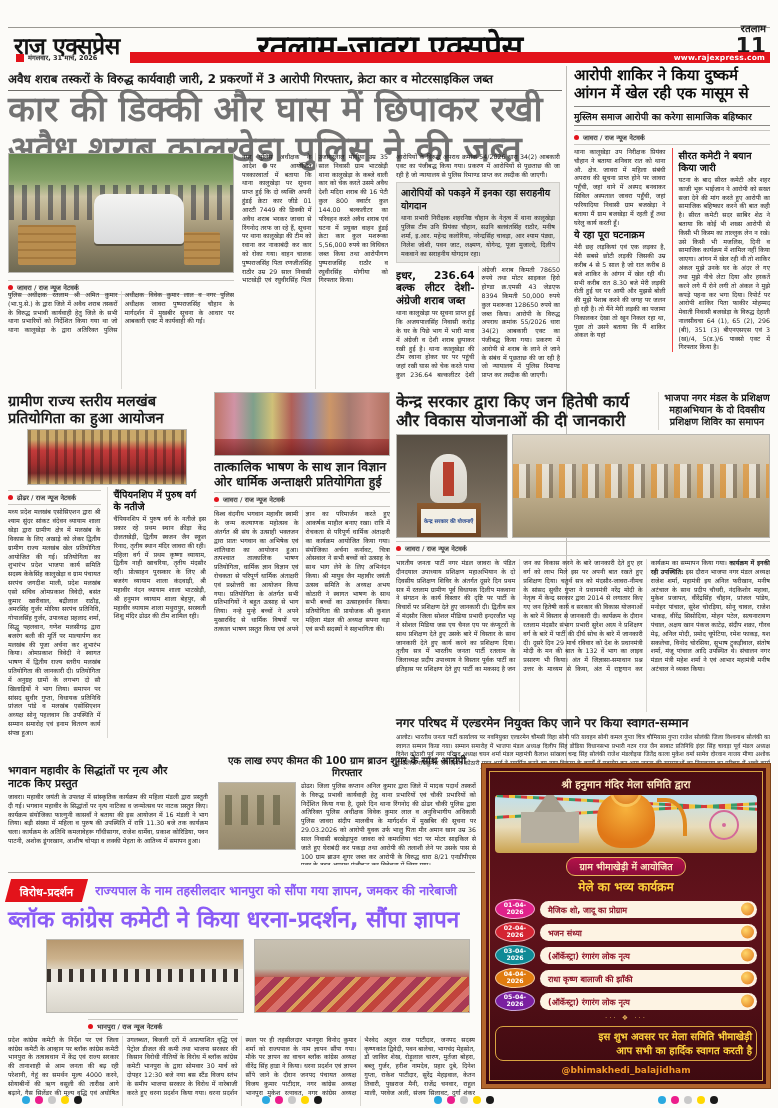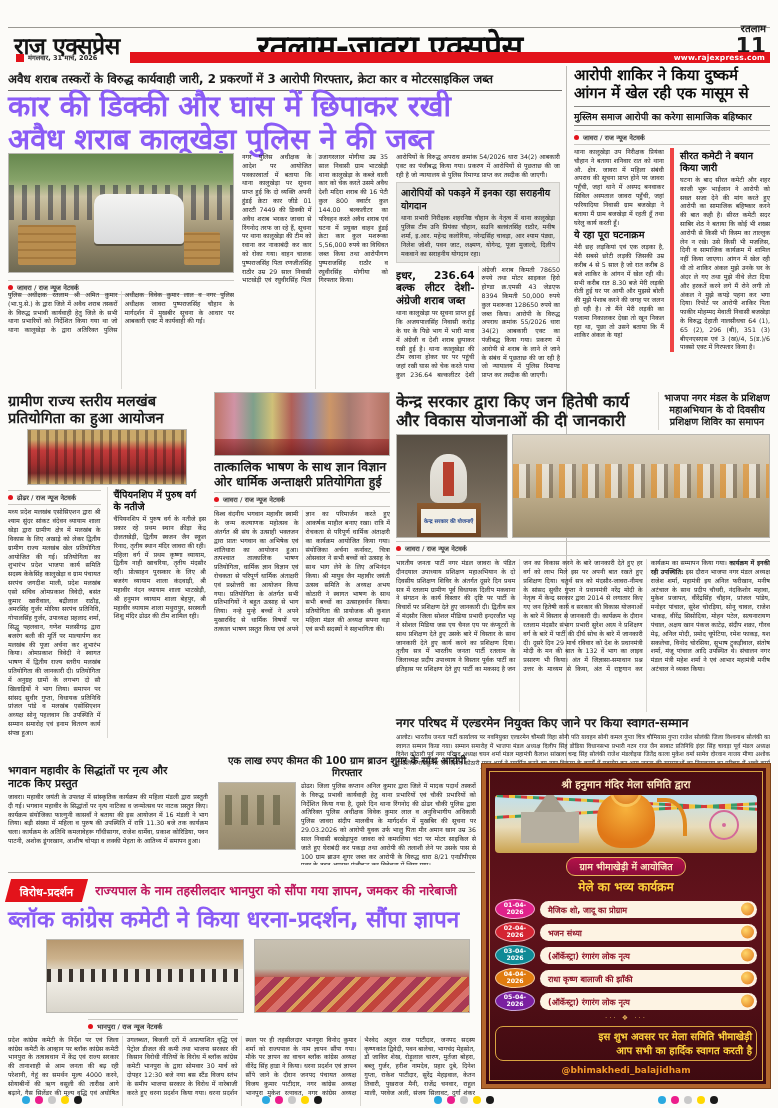--- a/index.html
+++ b/index.html
@@ -22,42 +22,42 @@
   .date-row .dt{font-size:6.6px;font-weight:bold;color:#2a2a2a;}
   .red-bar{left:130px;right:8px;top:52px;height:11px;background:#e3131b;display:flex;align-items:center;justify-content:flex-end;padding-right:5px;box-sizing:border-box;}
   .red-bar a{color:#fff;font-size:7.5px;font-weight:bold;text-decoration:none;letter-spacing:.2px;}
   .mast-title{left:168px;top:24px;width:444px;text-align:center;font-size:32px;font-weight:800;letter-spacing:-.5px;color:#0e0e0e;white-space:nowrap;}
   .edition{right:12px;top:24px;text-align:right;line-height:1;}
   .edition .ed{font-size:10px;font-weight:800;}
   .edition .pg{font-size:22px;font-weight:800;margin-top:1px;}
   
   .strip-head{left:8px;top:70px;width:554px;font-size:11.8px;font-weight:800;color:#181818;
               border-bottom:1px solid #6e6c68;padding-bottom:4px;white-space:nowrap;overflow:hidden;}
-  .lead-hl{left:8px;top:90px;width:556px;font-size:29px;line-height:1.13;font-weight:800;color:#8b5cf6;}
+  .lead-hl{left:8px;top:90px;width:556px;font-size:35px;line-height:1.13;font-weight:800;color:#737373;}
   .ph{position:relative;overflow:hidden;border:1px solid #b8b6b0;box-sizing:border-box;}
   .ph-lead{background:linear-gradient(180deg,#67884f 0%,#86a369 22%,#cbc3a3 36%,#b6a988 52%,#91866a 74%,#6e6952 100%);}
   .ph-lead .car{position:absolute;left:38%;top:34%;width:40%;height:42%;background:linear-gradient(180deg,#f4f4f2,#d9dadb);border-radius:10px 14px 4px 4px;box-shadow:0 2px 0 rgba(0,0,0,.35);}
   .ph-lead .boxes{position:absolute;left:4%;bottom:6%;width:26%;height:34%;background:repeating-linear-gradient(0deg,#b98d4e 0 6px,#a5793e 6px 8px);border-radius:2px;}
   .ph-lead .boxes2{position:absolute;right:6%;bottom:6%;width:16%;height:28%;background:repeating-linear-gradient(0deg,#b98d4e 0 6px,#a5793e 6px 8px);border-radius:2px;}
   .ph-lead .people{position:absolute;left:0;top:26%;width:100%;height:30%;background:repeating-linear-gradient(90deg,rgba(48,52,66,.55) 0 5px,transparent 5px 13px);}
   .lead-caption{left:8px;top:277px;width:226px;}
   .lead-left-text{left:8px;top:291px;width:226px;height:98px;overflow:hidden;}
   .lead-mid-text{left:242px;top:153px;width:146px;height:236px;overflow:hidden;}
   .lead-right{left:396px;top:153px;width:164px;height:238px;overflow:hidden;}
   .hbox{background:#e9e8e4;border:1px solid #cfcdc8;padding:3px 4px;margin:3px 0;}
   .hbox .t{font-size:9.3px;font-weight:800;color:#141414;margin-bottom:2px;}
   .substory-hl{font-size:10.5px;font-weight:800;line-height:1.2;margin:3px 0;color:#101010;}
   .vrule-main{left:566px;top:66px;height:696px;}
   
   .assault{left:574px;top:66px;width:196px;}
   .a-hl{font-size:15px;line-height:1.2;font-weight:800;color:#0c0c0c;}
   .a-sub{font-size:9.3px;font-weight:800;border-top:1px solid #8a8884;border-bottom:1px solid #8a8884;padding:2.5px 0;margin:4px 0;color:#1a1a1a;}
   .a-cols{display:flex;gap:6px;}
   .a-col{flex:1;min-width:0;}
-  .a-col+.a-col{border-left:4px solid #ef4444;padding-left:6px;}
+  .a-col+.a-col{border-left:1px solid #ef4444;padding-left:6px;}
   .sec-hl{font-size:9.6px;font-weight:800;line-height:1.25;margin:2px 0;color:#101010;}
   
   .malkhamb{left:8px;top:392px;width:198px;height:368px;overflow:hidden;}
   .m-hl{font-size:14.6px;line-height:1.18;font-weight:800;}
   .ph-malkhamb{width:160px;height:56px;margin:3px auto 0;background:linear-gradient(180deg,#caa96a 0%,#caa96a 18%,#c23a3a 38%,#a52f2f 62%,#7e2a2a 80%,#caa96a 100%);}
   .ph-malkhamb:after{content:"";position:absolute;inset:0;background:repeating-linear-gradient(90deg,rgba(30,20,20,.35) 0 3px,transparent 3px 9px);}
   .m-row{display:flex;gap:6px;margin-top:2px;}
   .m-col{flex:1;min-width:0;}
   .m-col+.m-col{border-left:1px solid #d9d7d2;padding-left:6px;}
   .speech{left:214px;top:392px;width:176px;height:368px;overflow:hidden;}
@@ -87,21 +87,21 @@
   .bs-hl{font-size:10px;font-weight:800;text-align:center;line-height:1.2;margin-bottom:3px;}
   .bs-row{display:flex;gap:5px;}
   .ph-police{width:78px;height:68px;flex:0 0 auto;background:linear-gradient(180deg,#b9ad92 0%,#ab9e80 45%,#93866a 100%);}
   .ph-police:after{content:"";position:absolute;left:8%;top:18%;width:84%;height:46%;background:repeating-linear-gradient(90deg,rgba(90,88,60,.6) 0 7px,transparent 7px 16px);}
   
   .protest{left:8px;top:872px;width:467px;}
   .p-rule{border-top:1px solid #a8a6a0;margin-bottom:6px;}
   .kicker-row{display:flex;align-items:center;gap:10px;}
   .kicker-box{background:#e3131b;transform:skewX(-15deg);padding:2px 12px;}
   .kicker-box span{display:inline-block;transform:skewX(15deg);color:#fff;font-size:11px;font-weight:800;}
-  .kicker-text{font-size:12.4px;font-weight:800;color:#be185d;}
+  .kicker-text{font-size:12.4px;font-weight:800;color:#8b5cf6;}
   .p-hl{font-size:22.5px;font-weight:800;line-height:1.1;margin-top:5px;color:#8b5cf6;}
   .p-photos{display:flex;gap:10px;margin:7px 0 0 38px;}
   .ph-protest1{width:198px;height:74px;background:linear-gradient(180deg,#b7986f 0%,#ccb28c 26%,#e0d6c4 42%,#efece4 58%,#d9d5cb 100%);}
   .ph-protest1:after{content:"";position:absolute;left:0;top:40%;width:100%;height:18%;background:repeating-linear-gradient(90deg,#3a332e 0 4px,#ece8e0 4px 11px);}
   .ph-protest2{width:216px;height:74px;background:linear-gradient(180deg,#c8c1b2 0%,#bdb5a4 40%,#b04c44 55%,#c2443c 100%);}
   .ph-protest2:after{content:"";position:absolute;left:0;top:52%;width:100%;height:48%;background:repeating-linear-gradient(135deg,#c2443c 0 7px,#d8716b 7px 14px,#a83a54 14px 21px,#d9a05a 21px 25px);}
   .p-byline{margin:6px 0 2px 80px;width:150px;}
   .p-body{height:70px;overflow:hidden;}
   
   .ad{left:482px;top:764px;width:288px;height:324px;box-sizing:border-box;border:4px solid #b2662c;box-shadow:0 0 0 1px #7d4218;background:linear-gradient(180deg,#4a0d13 0%,#63131c 45%,#3d0a10 100%);}

